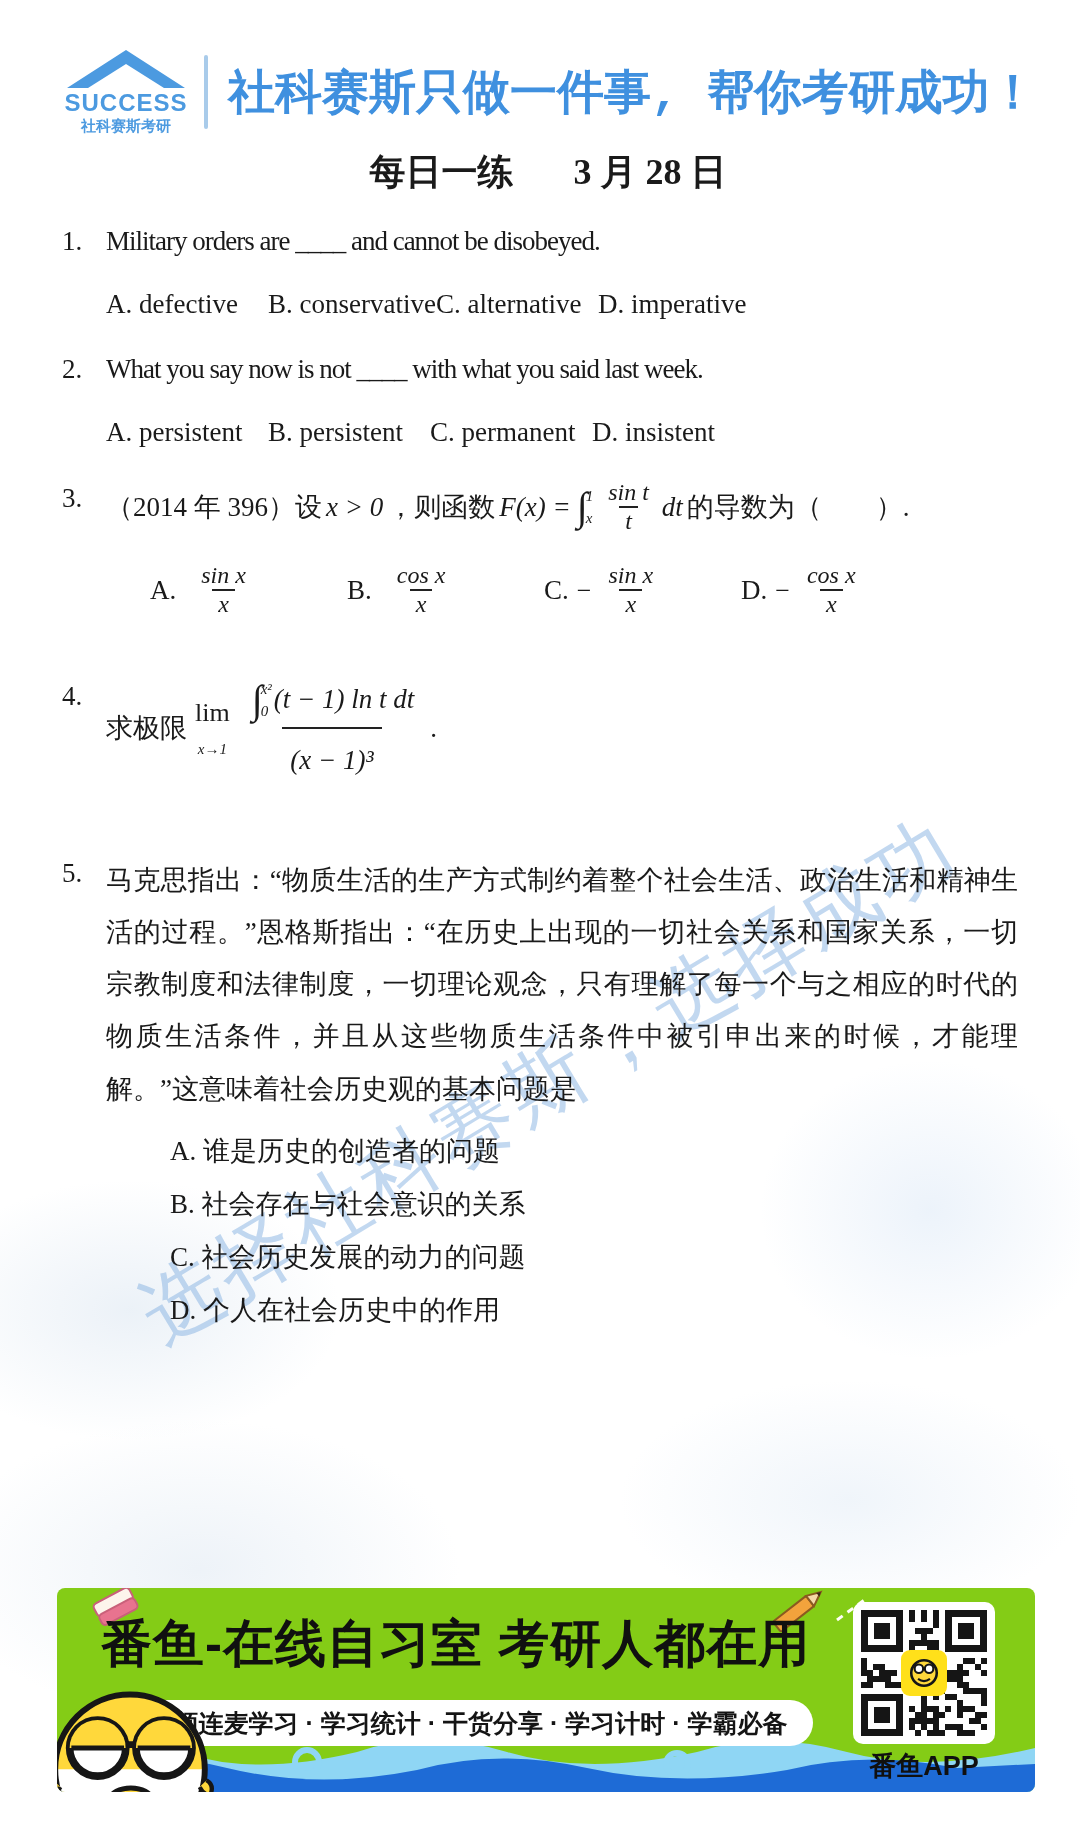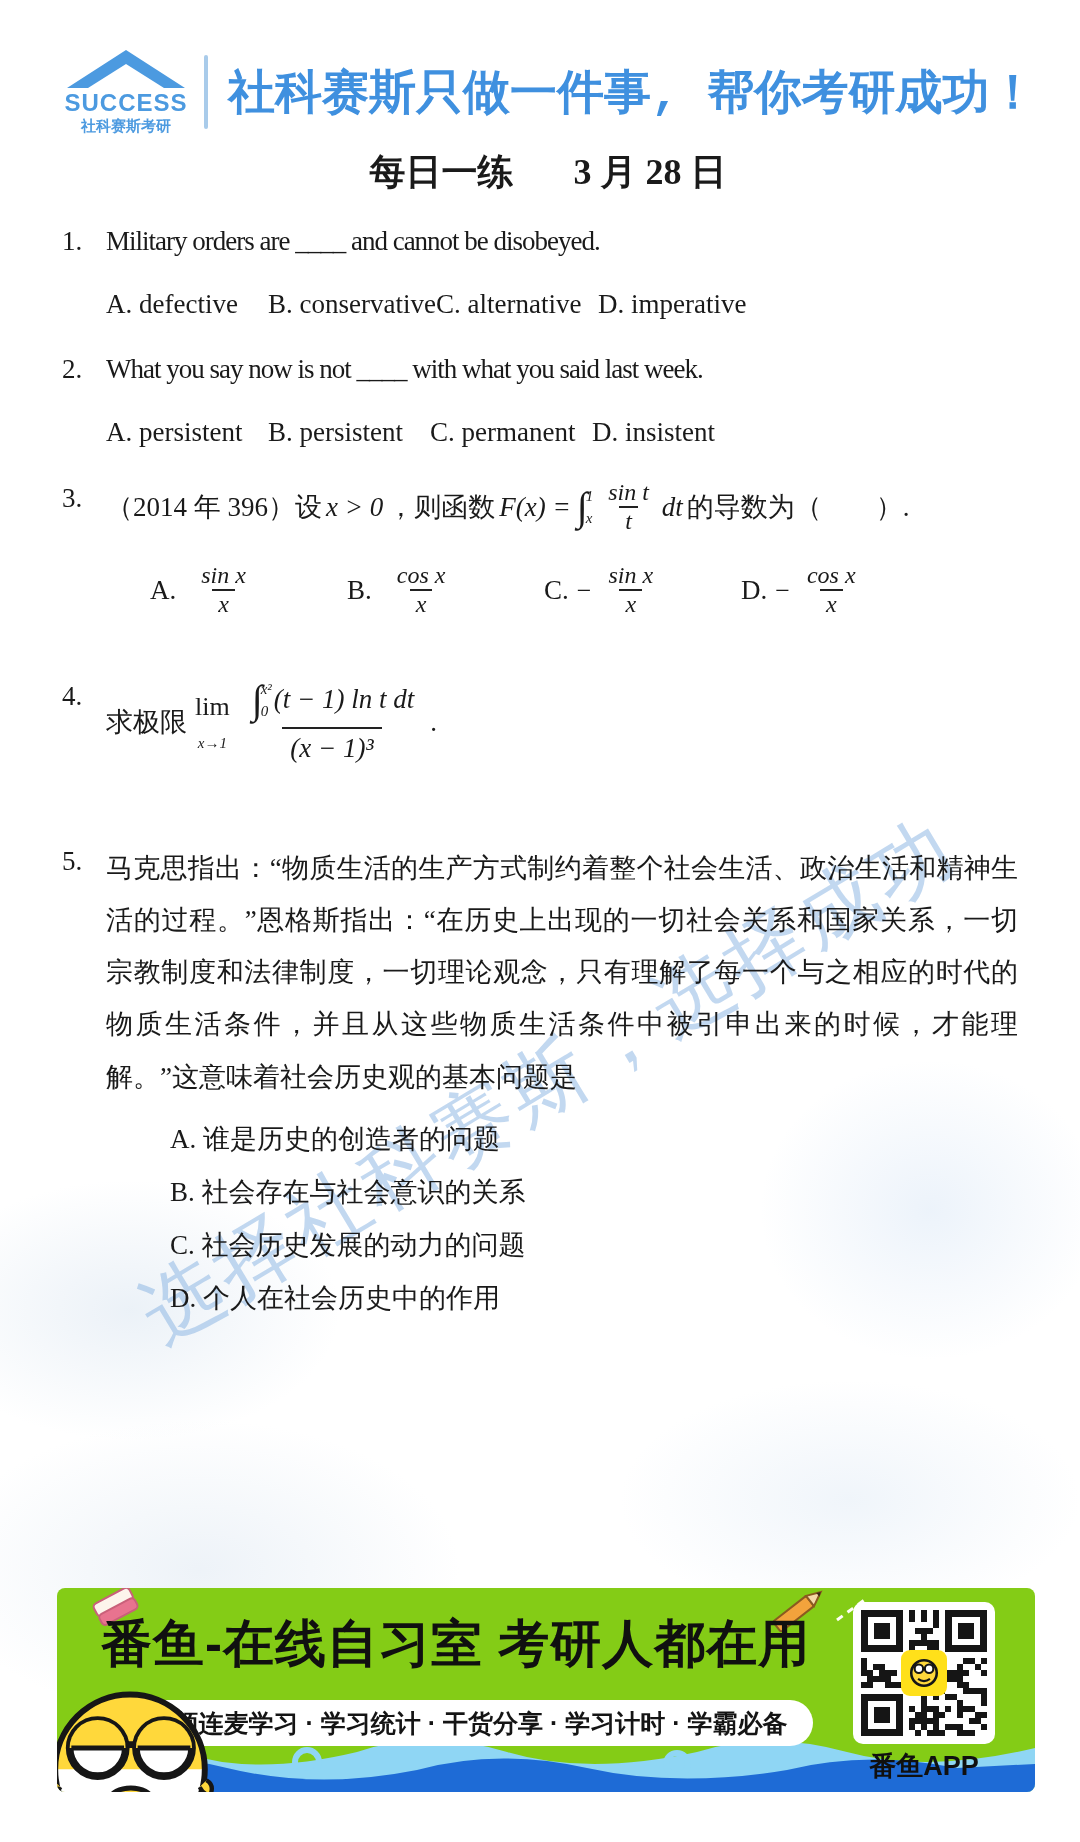--- a/index.html
+++ b/index.html
@@ -38,21 +38,21 @@
   .frac .den{border-top:2px solid #222;padding:0 6px;}
   .frac .num{padding:0 6px;}
   .opts-frac{display:flex;margin:26px 0 30px 44px;align-items:center;}
   .opts-frac .optf{min-width:197px;display:inline-flex;align-items:center;gap:8px;}
   .optf .sign{font-size:26px;}
   .lim-wrap{display:inline-flex;flex-direction:column;align-items:center;line-height:1;margin:0 4px;}
   .lim-word{font-size:26px;}
   .lim-under{font-size:15px;margin-top:16px;}
   .bigfrac{display:inline-flex;flex-direction:column;align-items:center;margin:0 4px;}
   .bf-num{display:inline-flex;align-items:center;padding:0 8px 4px 8px;}
-  .bf-den{border-top:2px solid #222;padding:0 8px 0 8px;}
+  .bf-den{border-top:2px solid #222;padding:12px 8px 0 8px;}
   .q4row{margin-top:28px;}
   .q5row{margin-top:74px;}
   .q5text{text-align:justify;line-height:1.93;}
   .q5opts{margin:10px 0 0 64px;line-height:1.93;}
   .q5opts div{margin-bottom:1px;}
   
   .watermark{position:absolute;left:148px;top:1268px;z-index:1;white-space:nowrap;
              transform:rotate(-31deg);transform-origin:0 50%;
              font-size:80px;letter-spacing:5px;color:rgba(133,178,226,0.50);font-weight:400;}
   .blob{position:absolute;border-radius:50%;z-index:0;}

